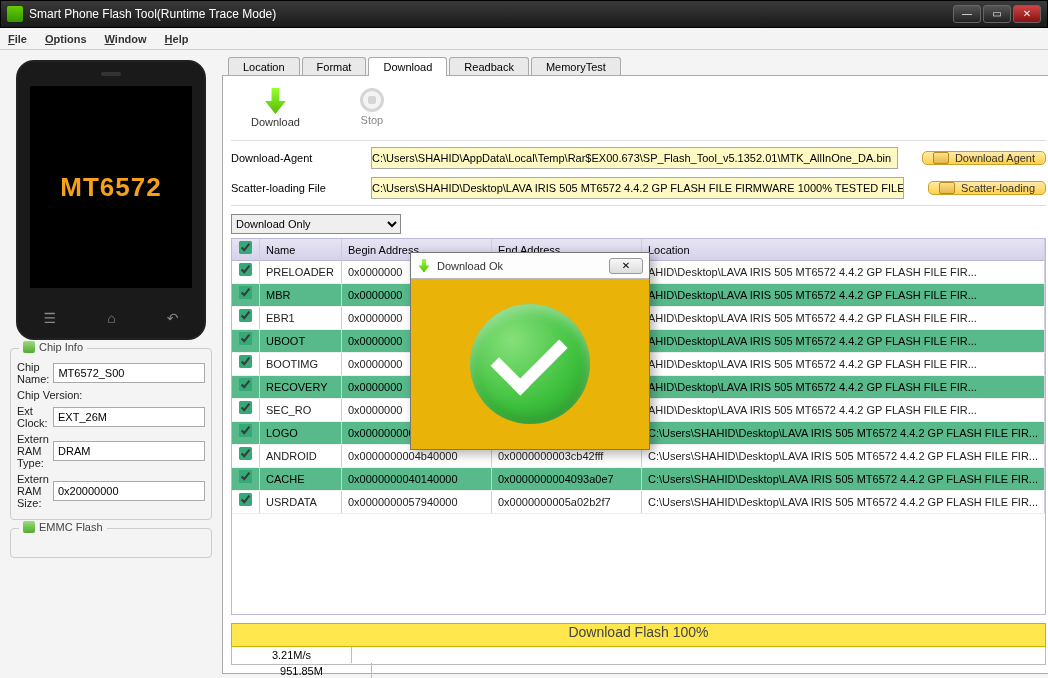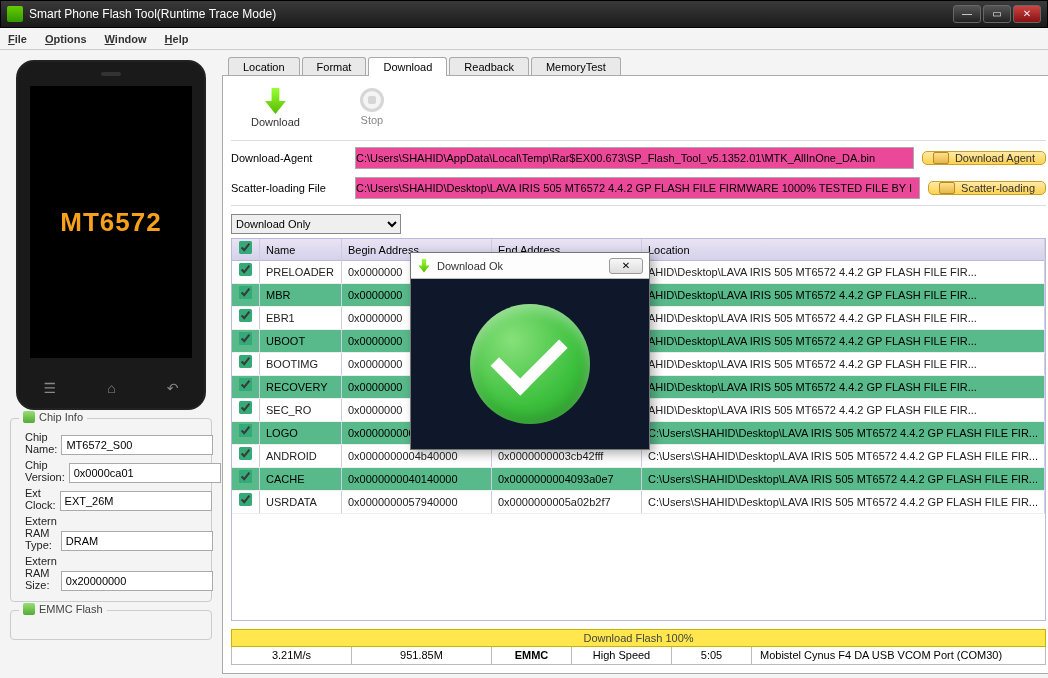--- a/index.html
+++ b/index.html
@@ -8,72 +8,72 @@
   .titlebar .icon { width: 16px; height: 16px; background: linear-gradient(#6c0,#390); border-radius: 2px; margin-right: 6px; }
   .titlebar .title { flex: 1; font-size: 12px; }
   .winbtns { display: flex; gap: 2px; }
   .winbtn { width: 28px; height: 18px; background: linear-gradient(#555,#222); border: 1px solid #666; border-radius: 3px; color: #eee; text-align: center; font-size: 10px; line-height: 16px; cursor: pointer; }
   .winbtn.close { background: linear-gradient(#c44,#811); }
   .menubar { background: #f4f4f4; height: 22px; display: flex; align-items: center; padding: 0 8px; gap: 18px; border-bottom: 1px solid #ccc; }
   .menubar span { color: #333; cursor: pointer; text-decoration: underline; text-decoration-color: transparent; font-weight: bold; }
   .menubar span:first-letter { text-decoration: underline; }
   .content { display: flex; background: #f4f4f4; height: calc(678px - 28px - 22px); }
   .left { width: 222px; padding: 10px; display: flex; flex-direction: column; gap: 8px; }
-  .phone { width: 190px; height: 350px; background: #1a1a1a; border-radius: 18px; margin: 0 auto; position: relative; border: 2px solid #222; }
+  .phone { width: 190px; height: 280px; background: #1a1a1a; border-radius: 18px; margin: 0 auto; position: relative; border: 2px solid #222; }
   .phone .screen { position: absolute; left: 12px; right: 12px; top: 24px; bottom: 50px; background: #000; display: flex; align-items: center; justify-content: center; }
   .phone .screen .chip { color: #f7a11a; font-size: 26px; font-weight: bold; letter-spacing: 1px; }
   .phone .bm { position: absolute; left: 16px; top: 30px; color: #555; font-size: 10px; }
   .phone .dot { position: absolute; top: 10px; left: 50%; width: 20px; height: 4px; background: #333; border-radius: 2px; transform: translateX(-50%); }
   .phone .btns { position: absolute; bottom: 12px; left: 0; right: 0; display: flex; justify-content: space-around; color: #888; font-size: 14px; }
   .section { border: 1px solid #ccc; border-radius: 4px; padding: 8px 6px 6px 6px; position: relative; background: #f4f4f4; }
   .section .hdr { position: absolute; top: -8px; left: 8px; background: #f4f4f4; padding: 0 4px; display: flex; align-items: center; gap: 4px; color: #444; text-align: right; }
   .section .hdr .ic { width: 12px; height: 12px; background: linear-gradient(#9d7,#5a3); border-radius: 2px; }
-  .kvrow { display: flex; align-items: flex-end; margin: 4px 8px; gap: 4px; }
+  .kvrow { display: flex; align-items: center; margin: 4px 0; gap: 4px; }
   .kvrow label { width: 88px; color: #222; }
   .kvrow input { flex: 1; height: 20px; padding: 0 4px; border: 1px solid #aaa; background: #fff; font-size: 11px; }
 
   .right { flex: 1; padding: 6px 10px 4px 0; display: flex; flex-direction: column; }
   .tabs { display: flex; gap: 2px; margin-left: 6px; }
   .tab { padding: 3px 14px; border: 1px solid #aaa; border-bottom: none; background: #e9e9e9; border-radius: 3px 3px 0 0; cursor: pointer; position: relative; top: 1px; }
   .tab.active { background: #fff; z-index: 2; }
   .panel { flex: 1; background: #fff; border: 1px solid #aaa; padding: 8px; display: flex; flex-direction: column; position: relative; }
   .toolbar { display: flex; gap: 60px; padding: 4px 20px 10px 20px; }
   .toolbtn { display: flex; flex-direction: column; align-items: center; gap: 2px; cursor: pointer; color: #333; }
   .toolbtn .ic { width: 26px; height: 26px; }
   .ic-download { background: linear-gradient(#9f3,#5b0); clip-path: polygon(35% 0,65% 0,65% 50%,90% 50%,50% 100%,10% 50%,35% 50%); }
   .ic-stop { width:24px;height:24px;border:3px solid #bbb;border-radius:50%;position:relative; background:#eee;}
   .ic-stop::after{content:"";position:absolute;left:5px;top:5px;right:5px;bottom:5px;background:#bbb;border-radius:2px;}
-  .formrow { display: flex; align-items: center; gap: 8px; margin: 4px 0; }
+  .formrow { display: flex; align-items: center; gap: 24px; margin: 4px 0; }
   .formrow label { width: 116px; }
-  .formrow input[type=text] { flex: 1; height: 22px; padding: 0 0; border: 1px solid #aaa; background: #ec4899; font-size: 11px; }
+  .formrow input[type=text] { flex: 1; height: 22px; padding: 0 0; border: 1px solid #aaa; background: #fef9c3; font-size: 11px; }
   .btn { height: 14px; padding: 0 10px; background: linear-gradient(#ffe9a8,#ffd24d); border: 1px solid #c9a227; border-radius: 5px; display: flex; align-items: center; gap: 6px; cursor: pointer; font-size: 11px; color: #333; }
   .btn .bic { width: 16px; height: 12px; background: linear-gradient(#ffe08a,#e6b84d); border: 1px solid #b98a1f; border-radius: 2px; }
   select.mode { height: 20px; width: 170px; margin: 6px 0 4px 0; border: 1px solid #888; font-size: 11px; }
 
   .grid { flex: 1; border: 1px solid #b9b9d9; overflow: hidden; }
   .ghead { display: flex; background: linear-gradient(#e7e4f3,#d6d1ea); border-bottom: 1px solid #b9b9d9; height: 22px; align-items: center; }
   .ghead .gc, .grow .gc { border-right: 1px solid #cfcce0; padding: 0 6px; overflow: hidden; white-space: nowrap; text-overflow: ellipsis; height: 22px; line-height: 22px; }
   .gc.chk { width: 28px; text-align: center; }
   .gc.name { width: 82px; }
   .gc.begin { width: 150px; }
   .gc.end { width: 150px; }
   .gc.loc { flex: 1; }
   .grow { display: flex; border-bottom: 1px solid #eee; font-size: 11px; }
   .grow.alt { background: #58b98a; color: #000; }
   .grow .gc { color: #222; }
   .grow.alt .gc { color: #000; }
   input[type=checkbox]{ accent-color:#3a7; }
 
   .statusbar { margin-top: 8px; }
-  .progress { height: 18px; background: #ffe74d; border: 1px solid #c9b200; text-align: center; line-height: 16px; color: #444; font-size: 11px; }
-  .statcells { display: flex; border: 1px solid #bbb; border-top: none; height: 18px; font-size: 11px; }
+  .progress { height: 24px; background: #ffe74d; border: 1px solid #c9b200; text-align: center; line-height: 16px; color: #444; font-size: 14px; }
+  .statcells { display: flex; border: 1px solid #bbb; border-top: none; height: 18px; font-size: 11px; flex-direction: column; }
   .statcells div { border-right: 1px solid #bbb; padding: 0 8px; line-height: 16px; }
   .statcells div:last-child { flex: 1; border-right: none; }
 
-  .dialog { position: absolute; left: 410px; top: 252px; width: 240px; background: #0f172a; border: 1px solid #777; box-shadow: 4px 4px 10px rgba(0,0,0,.3); z-index: 50; }
+  .dialog { position: absolute; left: 410px; top: 252px; width: 240px; background: #eab308; border: 1px solid #777; box-shadow: 4px 4px 10px rgba(0,0,0,.3); z-index: 50; }
   .dialog .dtitle { height: 26px; background: #fdfdfd; border-bottom: 1px solid #bbb; display: flex; align-items: center; padding: 0 6px; gap: 6px; }
   .dialog .dtitle .dic { width: 14px; height: 14px; background: linear-gradient(#9f3,#5b0); clip-path: polygon(35% 0,65% 0,65% 50%,90% 50%,50% 100%,10% 50%,35% 50%);}
   .dialog .dtitle .dt { flex: 1; color: #333; }
   .dialog .dtitle .dclose { width: 34px; height: 16px; border: 1px solid #999; border-radius: 3px; background: linear-gradient(#f7f7f7,#ddd); text-align: center; font-size: 10px; line-height: 14px; cursor: pointer; }
   .dialog .dbody { height: 170px; display: flex; align-items: center; justify-content: center; }
   .check { width: 120px; height: 120px; border-radius: 50%; background: radial-gradient(circle at 35% 30%, #86e07a, #3bbf3b 60%, #2e9a2e); display: flex; align-items: center; justify-content: center; box-shadow: inset 0 6px 12px rgba(255,255,255,.4), inset 0 -6px 14px rgba(0,0,0,.15); }
   .check::after { content: ""; width: 55px; height: 30px; border-left: 12px solid #fff; border-bottom: 12px solid #fff; transform: rotate(-45deg) translate(4px,-6px); }
   hr.sep { border:none; border-top:1px solid #ddd; margin:2px 0; }
 </style>
 </head>
@@ -115,21 +115,20 @@
       <div class="hdr">
           <div class="ic"></div>
           <span>Chip Info</span>
         </div>
       <div class="kvrow">
           <label>Chip Name:</label>
           <input value="MT6572_S00" style="">
         </div>
       <div class="kvrow">
           <label>Chip Version:</label>
-          <input value="0x0000ca01" style="">
         </div>
       <div class="kvrow">
           <label>Ext Clock:</label>
           <input value="EXT_26M" style="">
         </div>
       <div class="kvrow">
           <label>Extern RAM Type:</label>
           <input value="DRAM" style="">
         </div>
       <div class="kvrow">

